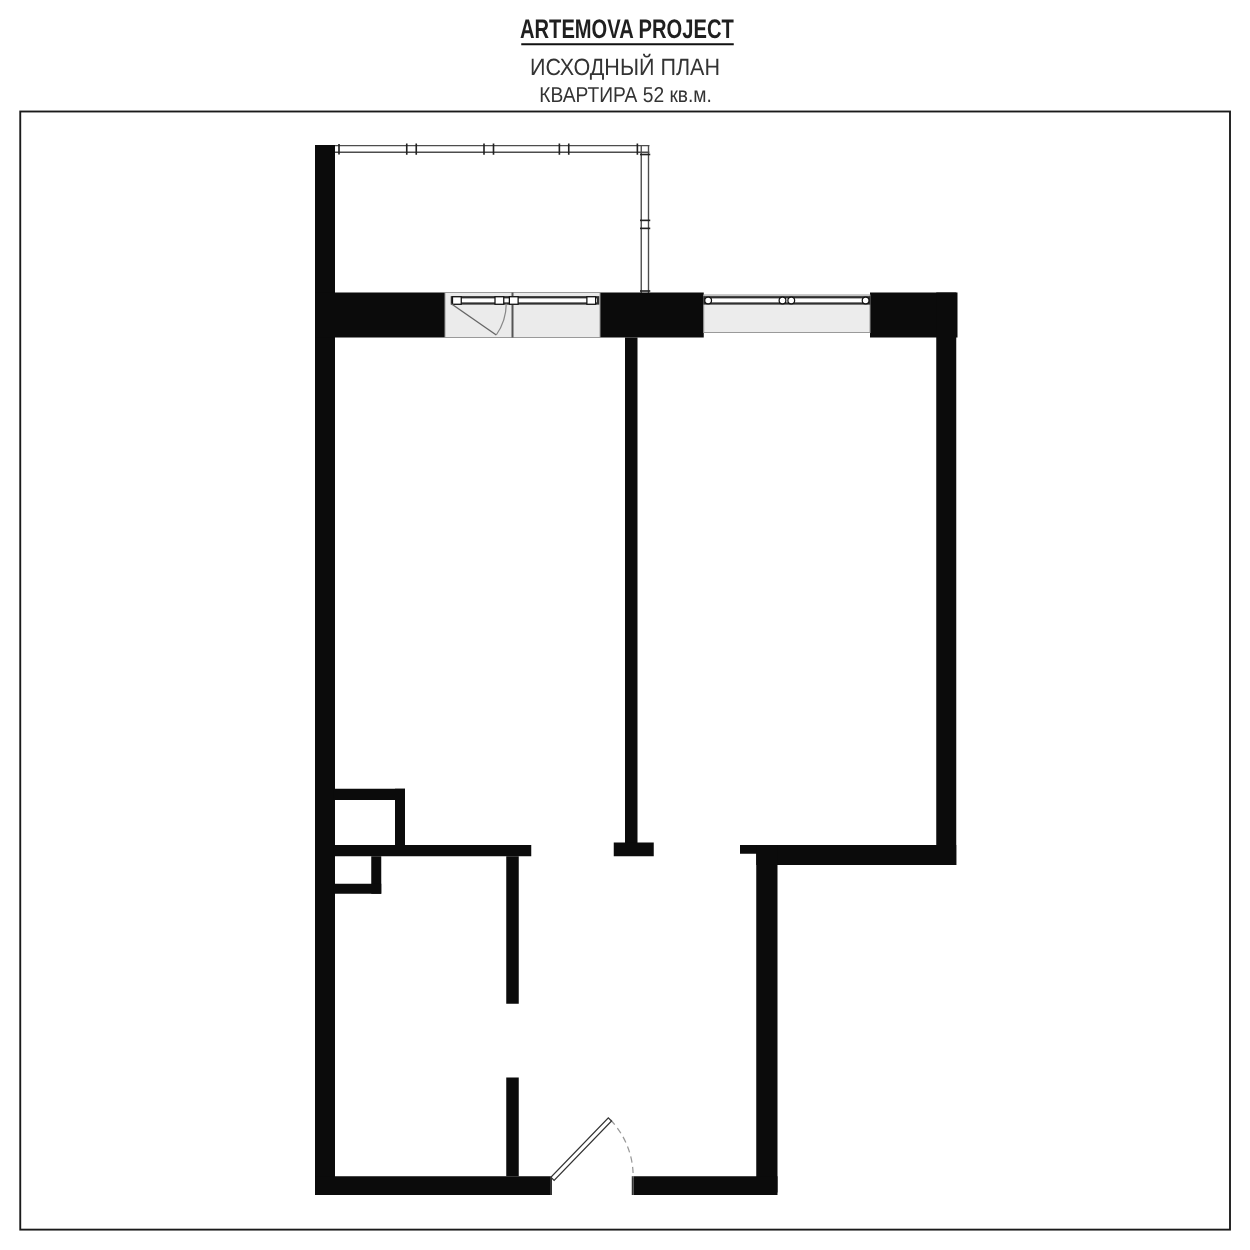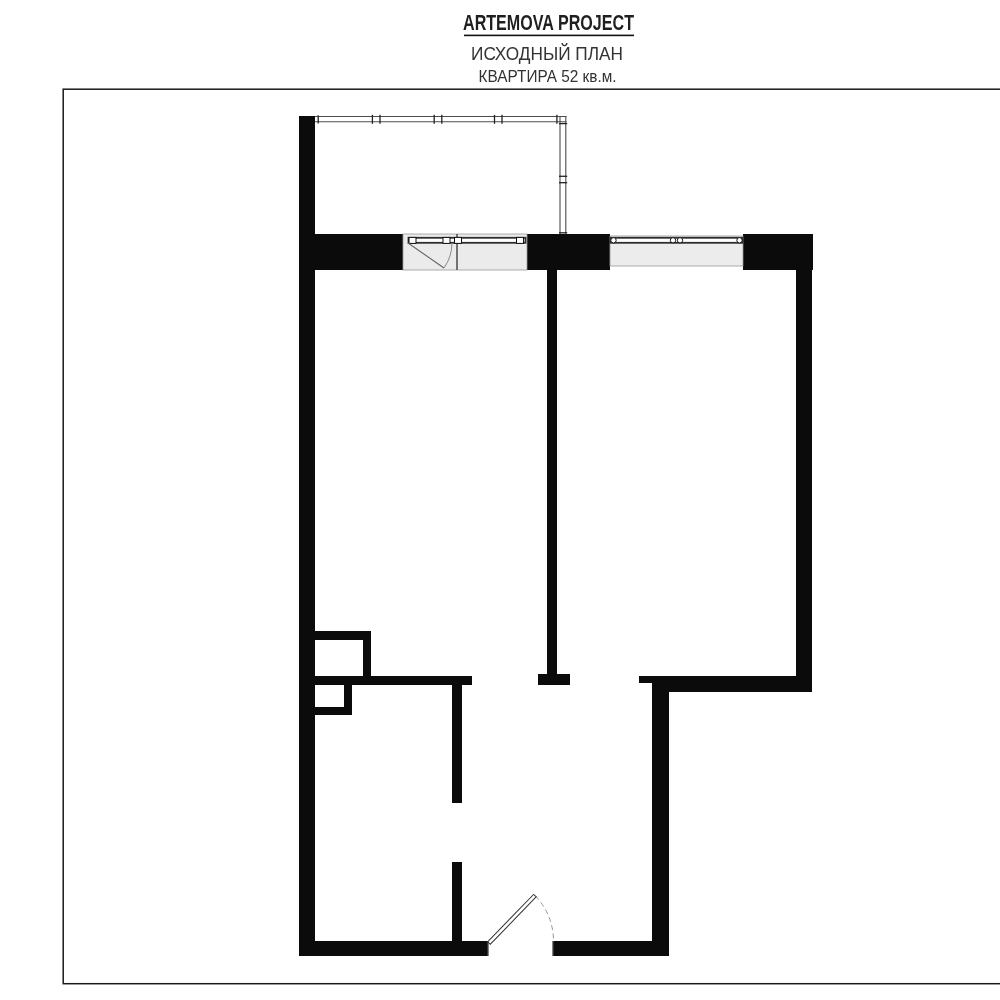--- a/index.html
+++ b/index.html
@@ -1,16 +1,16 @@
 <!DOCTYPE html>
 <html><head>
 <meta charset="utf-8">
 <style>
   html,body{margin:0;padding:0;background:#ffffff;}
-  .page{position:relative;width:792px;height:1000px;background:#fff;font-family:"Liberation Sans",sans-serif;margin-left:47px;}
+  .page{position:relative;width:792px;height:1000px;background:#fff;font-family:"Liberation Sans",sans-serif;}
 </style>
 </head>
 <body>
 <div class="page">
 <svg width="1000" height="1000" viewBox="0 0 1000 1000" xmlns="http://www.w3.org/2000/svg">
 
   <rect x="0" y="0" width="1000" height="1000" fill="#ffffff"></rect>
 
   <text x="501.5" y="30.4" font-family="Liberation Sans, sans-serif" font-size="21.5" font-weight="bold" fill="#1f1f1f" text-anchor="middle" textLength="171" lengthAdjust="spacingAndGlyphs">ARTEMOVA PROJECT</text>
 

